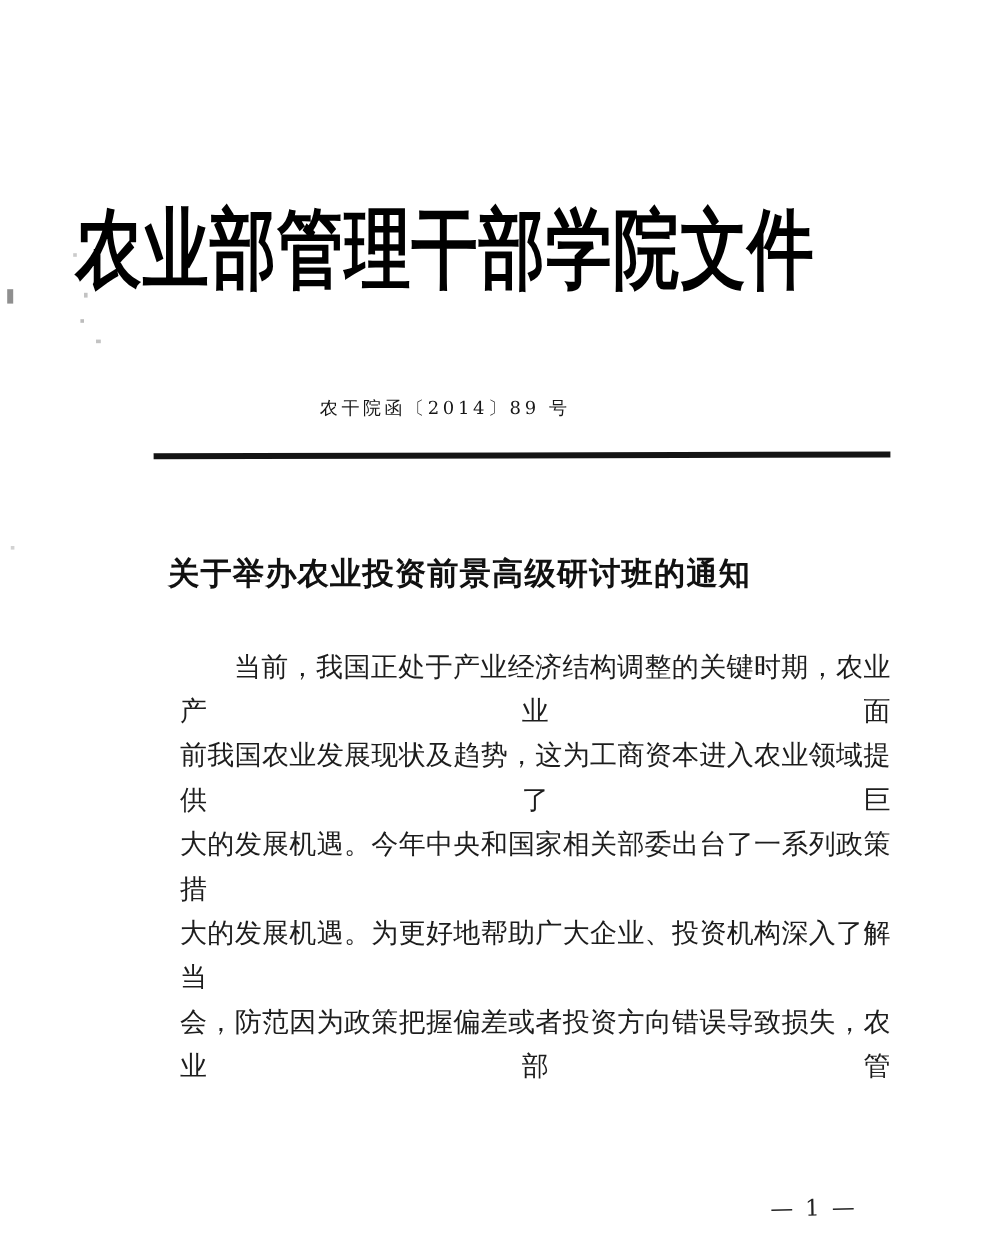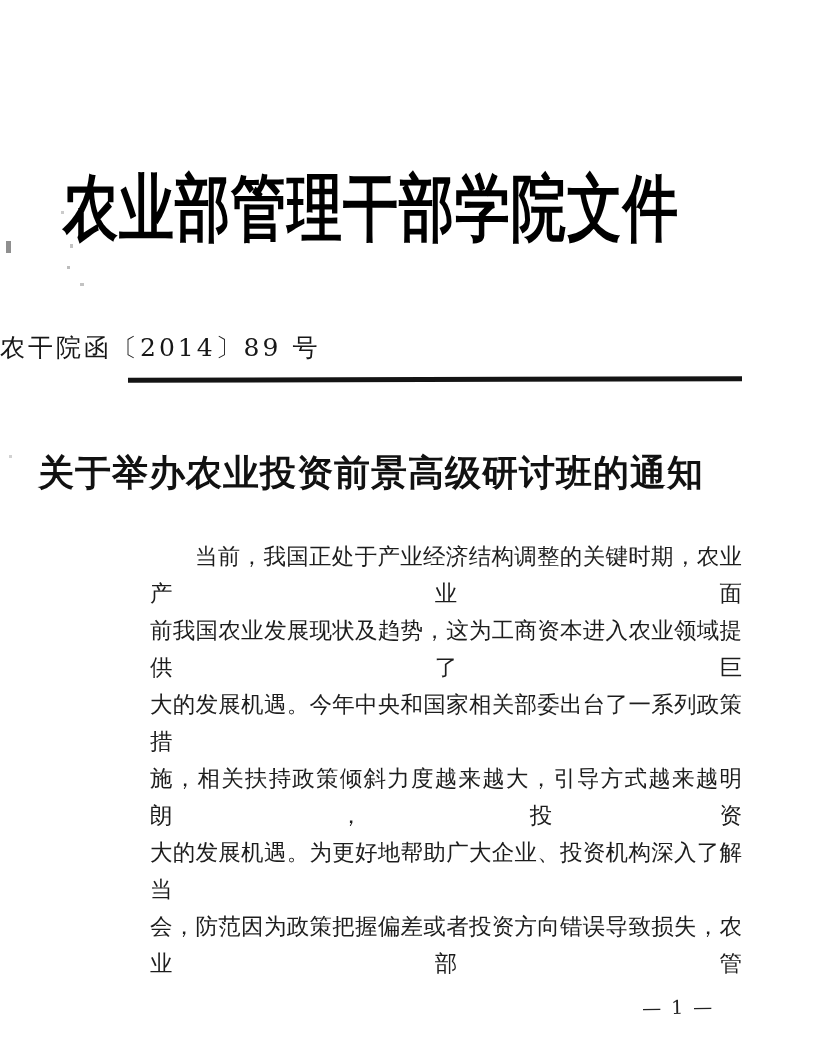--- a/index.html
+++ b/index.html
@@ -26,41 +26,42 @@
     color: #000000;
     transform: scaleY(1.32);
     transform-origin: top center;
     white-space: nowrap;
   }
   .doc-number {
     position: absolute;
     top: 331px;
     left: 0;
     width: 100%;
-    font-size: 25px;
+    text-align: center;
+    font-size: 15px;
     letter-spacing: 3px;
     color: #171717;
   }
   .rule {
     position: absolute;
     top: 377px;
     left: 128px;
     width: 618px;
     height: 5px;
     background: #141414;
     transform: rotate(-0.15deg);
   }
   .notice-title {
     position: absolute;
     top: 449px;
     left: 0;
     width: 100%;
-    margin: 0;
+    margin: 12px;
     text-align: center;
-    font-size: 36px;
+    font-size: 26px;
     font-weight: bold;
     letter-spacing: 1px;
     color: #111111;
     white-space: nowrap;
   }
   .body {
     position: absolute;
     top: 538px;
     left: 130px;
     width: 612px;
@@ -109,21 +110,20 @@
   <div class="doc-number">农干院函〔2014〕89 号</div>
 
   <div class="rule"></div>
 
   <h2 class="notice-title">关于举办农业投资前景高级研讨班的通知</h2>
 
   <div class="body">
       <div class="line indent stretch">当前，我国正处于产业经济结构调整的关键时期，农业产业面</div>
       <div class="line stretch">前我国农业发展现状及趋势，这为工商资本进入农业领域提供了巨</div>
       <div class="line stretch">大的发展机遇。今年中央和国家相关部委出台了一系列政策措</div>
-      <div class="line stretch">施，相关扶持政策倾斜力度越来越大，引导方式越来越明朗，投资</div>
       <div class="line stretch">大的发展机遇。为更好地帮助广大企业、投资机构深入了解当</div>
       <div class="line stretch">会，防范因为政策把握偏差或者投资方向错误导致损失，农业部管</div>
     </div>
 
   <div class="page-number">— 1 —</div>
 
   <div class="speck s1"></div>
   <div class="speck s2"></div>
   <div class="speck s3"></div>
   <div class="speck s4"></div>

